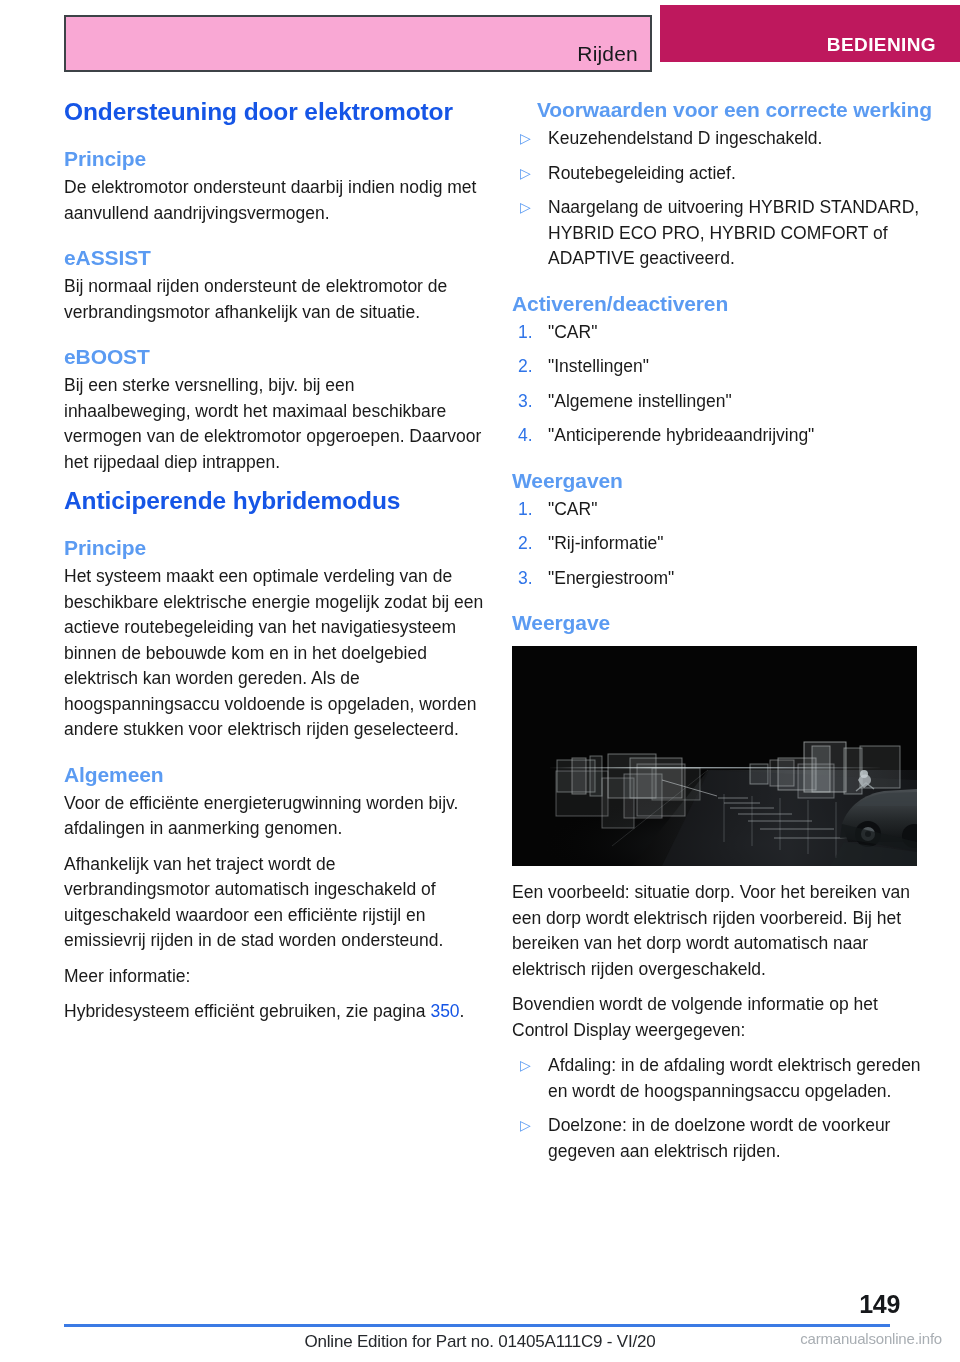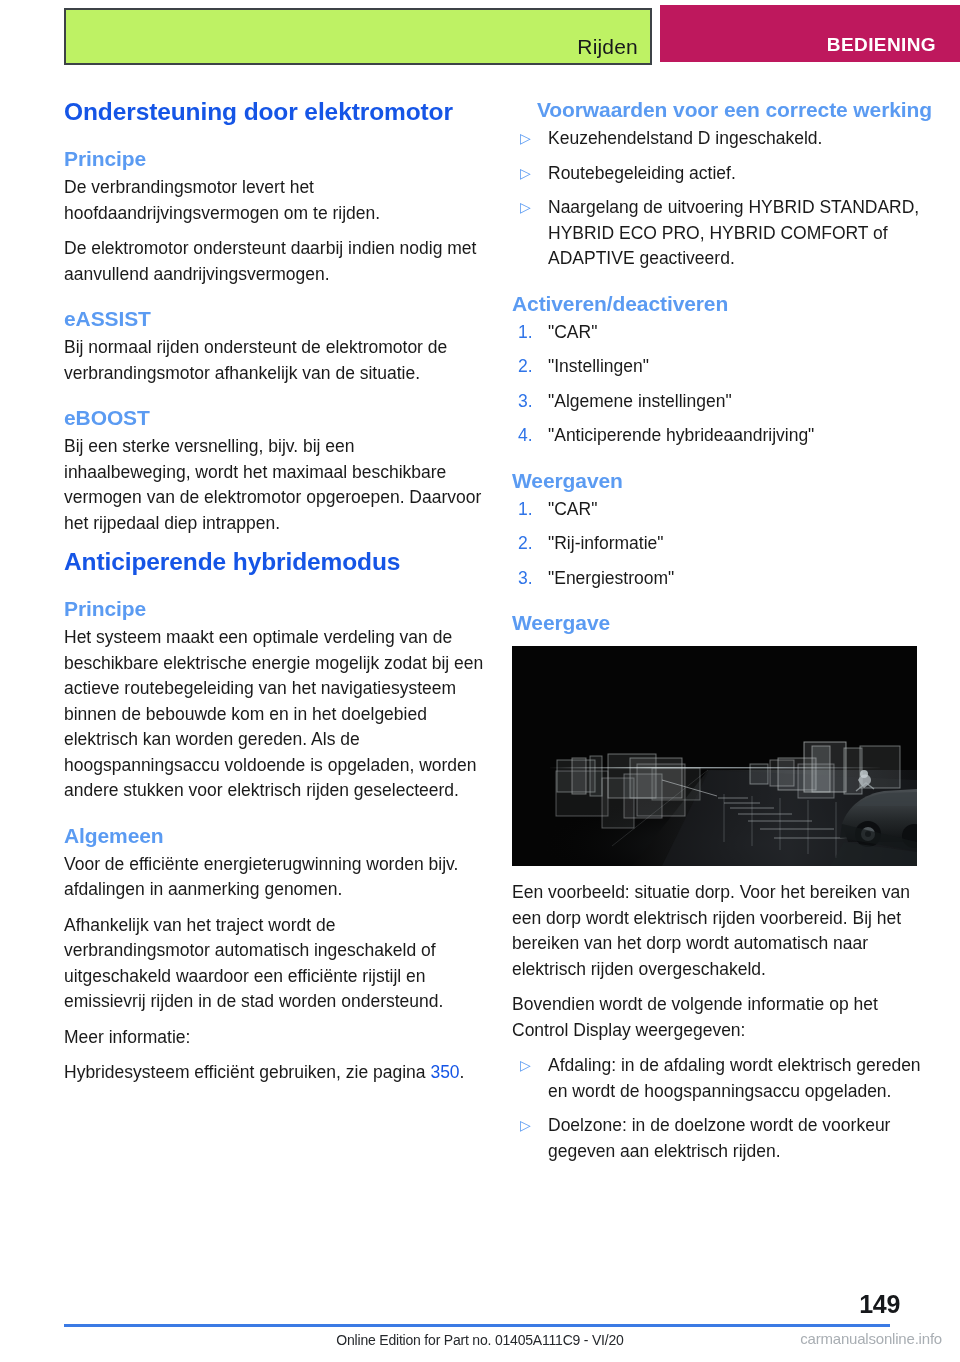--- a/index.html
+++ b/index.html
@@ -19,26 +19,26 @@
   
   .header {
     position: absolute;
     left: 0; top: 0;
     width: 960px;
     height: 68px;
   }
   .header-chapter-box {
     position: absolute;
     left: 64px;
-    top: 8px;
+    top: 15px;
     width: 588px;
     height: 57px;
     border: 2px solid #3d4347;
     box-sizing: border-box;
-    background: #bef264;
+    background: #f9a8d4;
   }
   .header-chapter-label {
     position: absolute;
     right: 12px;
     bottom: 4px;
     font-size: 21px;
     color: #17191c;
     letter-spacing: 0.2px;
     white-space: nowrap;
   }
@@ -165,21 +165,21 @@
     width: 826px;
     height: 3px;
     background: #3b7ae4;
   }
   .footer-note {
     position: absolute;
     left: 0;
     top: 1332px;
     width: 960px;
     text-align: center;
-    font-size: 14px;
+    font-size: 17px;
     color: #25282c;
     letter-spacing: -0.2px;
   }
   .watermark {
     position: absolute;
     right: 18px;
     top: 1330px;
     font-size: 15px;
     color: #9aa0a6;
     opacity: 0.85;
@@ -200,21 +200,20 @@
   </div>
 </div>
 
 <div class="content">
 
   <div class="col col-left">
 
     <h1 class="title">Ondersteuning door elektromotor</h1>
 
     <h2 class="subtitle tight">Principe</h2>
-    <p class="body">De verbrandingsmotor levert het hoofdaandrijvingsvermogen om te rijden.</p>
     <p class="body">De elektromotor ondersteunt daarbij indien nodig met aanvullend aandrijvingsvermogen.</p>
 
     <h2 class="subtitle">eASSIST</h2>
     <p class="body">Bij normaal rijden ondersteunt de elektromotor de verbrandingsmotor afhankelijk van de situatie.</p>
 
     <h2 class="subtitle">eBOOST</h2>
     <p class="body">Bij een sterke versnelling, bijv. bij een inhaalbeweging, wordt het maximaal beschikbare vermogen van de elektromotor opgeroepen. Daarvoor het rijpedaal diep intrappen.</p>
 
     <h1 class="title block-gap-top">Anticiperende hybridemodus</h1>
 

